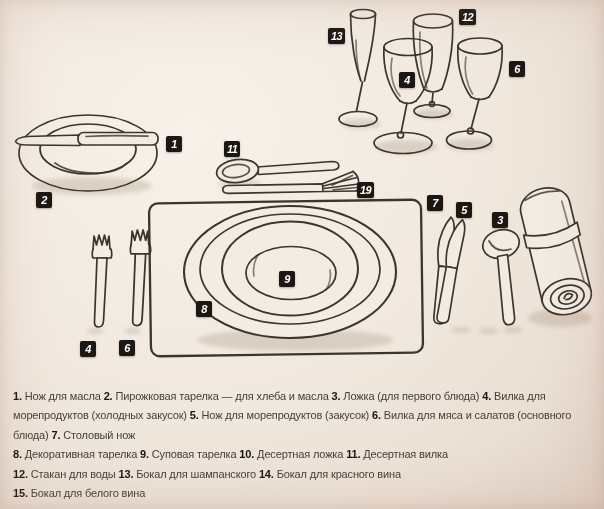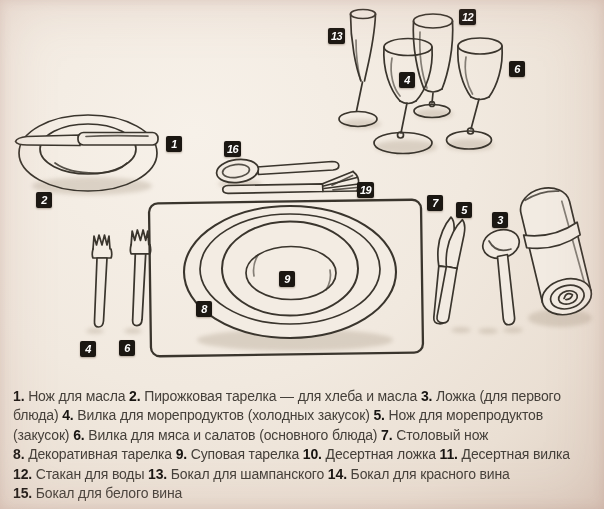--- a/index.html
+++ b/index.html
@@ -14,21 +14,21 @@
   }
   svg.diagram{position:absolute;left:0;top:0;display:block;}
   .marker{
     position:absolute;display:flex;align-items:center;justify-content:center;
     height:16px;min-width:16px;padding:0 3px;box-sizing:border-box;
     background:#1b1712;color:#fff;font-size:11px;font-weight:bold;
     letter-spacing:-0.5px;border-radius:2px;box-shadow:0 1px 2px rgba(60,40,20,.35);font-style:italic;
   }
   .legend{
     position:absolute;left:13px;top:387px;width:586px;
-    font-size:14px;line-height:19.4px;letter-spacing:-0.15px;
+    font-size:11px;line-height:19.4px;letter-spacing:-0.15px;
     color:#45403a;font-weight:normal;
   }
   .legend strong{color:#181512;font-weight:bold;}
 </style>
 </head>
 <body>
 
 <div class="stage">
 
   <svg class="diagram" width="604" height="385" viewBox="0 0 604 385">
@@ -183,21 +183,21 @@
 
   <div class="marker" style="left:166px;top:136px">1</div>
   <div class="marker" style="left:36px;top:192px">2</div>
   <div class="marker" style="left:492px;top:212px">3</div>
   <div class="marker" style="left:80px;top:341px">4</div>
   <div class="marker" style="left:456px;top:202px">5</div>
   <div class="marker" style="left:119px;top:340px">6</div>
   <div class="marker" style="left:427px;top:195px">7</div>
   <div class="marker" style="left:196px;top:301px">8</div>
   <div class="marker" style="left:279px;top:271px">9</div>
-  <div class="marker" style="left:224px;top:141px">16</div>
+  <div class="marker" style="left:224px;top:141px">11</div>
   <div class="marker" style="left:357px;top:182px">19</div>
   <div class="marker" style="left:459px;top:9px">12</div>
   <div class="marker" style="left:328px;top:28px">13</div>
   <div class="marker" style="left:399px;top:72px">4</div>
   <div class="marker" style="left:509px;top:61px">6</div>
 
   <div class="legend"><strong>1.</strong><span> Нож для масла </span><strong>2.</strong><span> Пирожковая тарелка — для хлеба и масла </span><strong>3.</strong><span> Ложка (для первого блюда) </span><strong>4.</strong><span> Вилка для морепродуктов (холодных закусок) </span><strong>5.</strong><span> Нож для морепродуктов (закусок) </span><strong>6.</strong><span> Вилка для мяса и салатов (основного блюда) </span><strong>7.</strong><span> Столовый нож </span><br><strong>8.</strong><span> Декоративная тарелка </span><strong>9.</strong><span> Суповая тарелка </span><strong>10.</strong><span> Десертная ложка </span><strong>11.</strong><span> Десертная вилка </span><br><strong>12.</strong><span> Стакан для воды </span><strong>13.</strong><span> Бокал для шампанского </span><strong>14.</strong><span> Бокал для красного вина </span><br><strong>15.</strong><span> Бокал для белого вина </span></div>
 
 </div>
 

